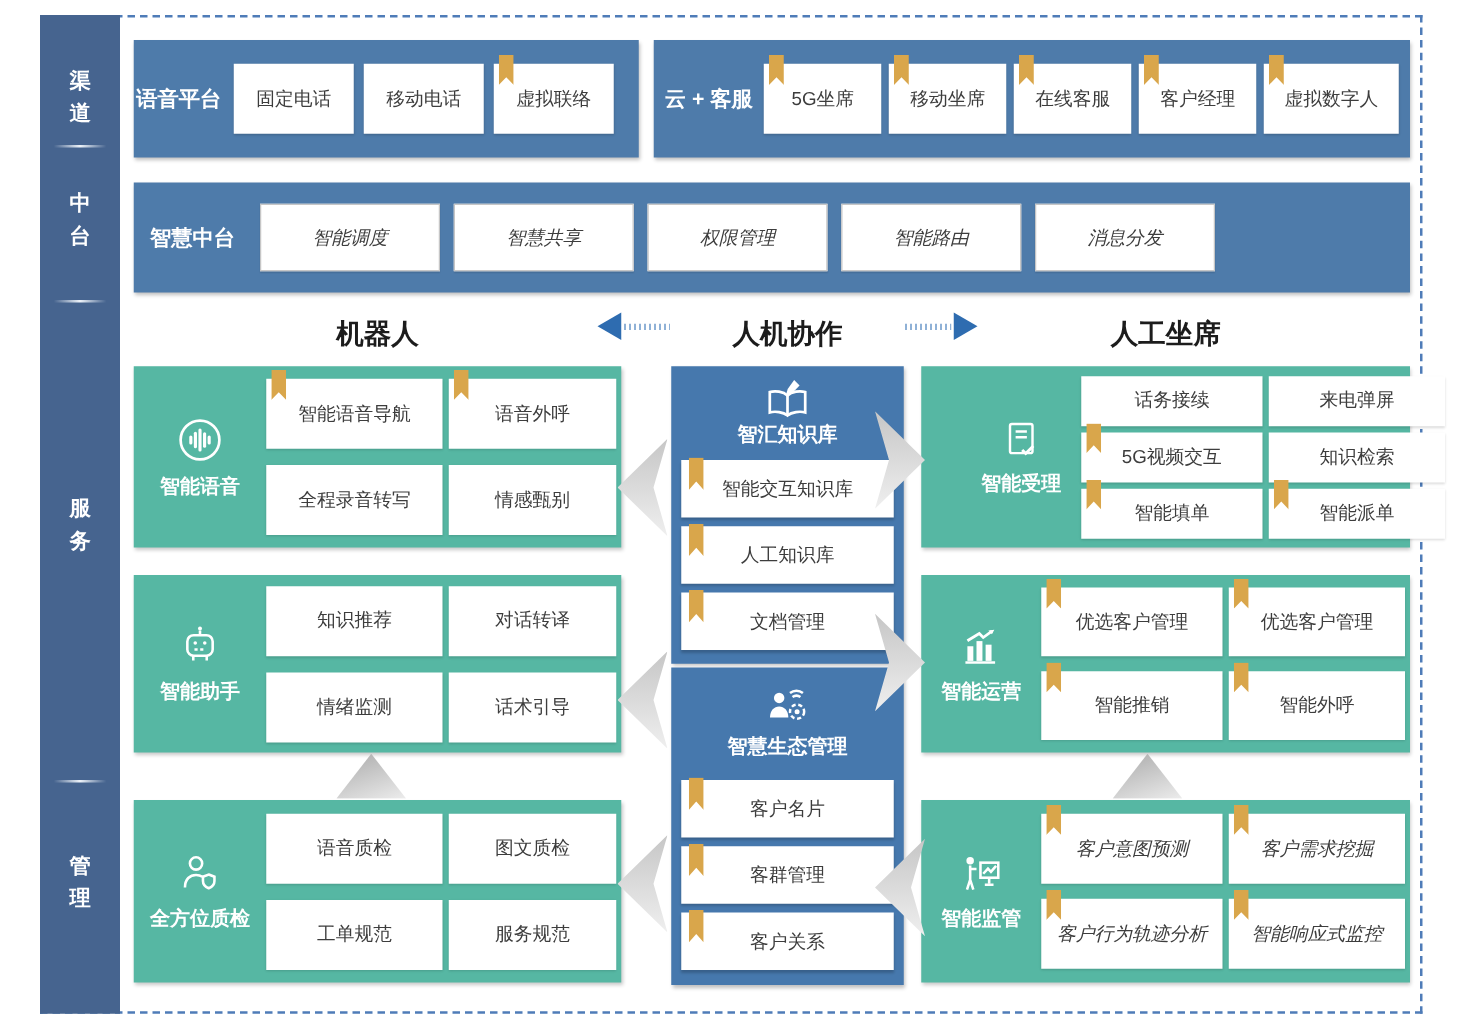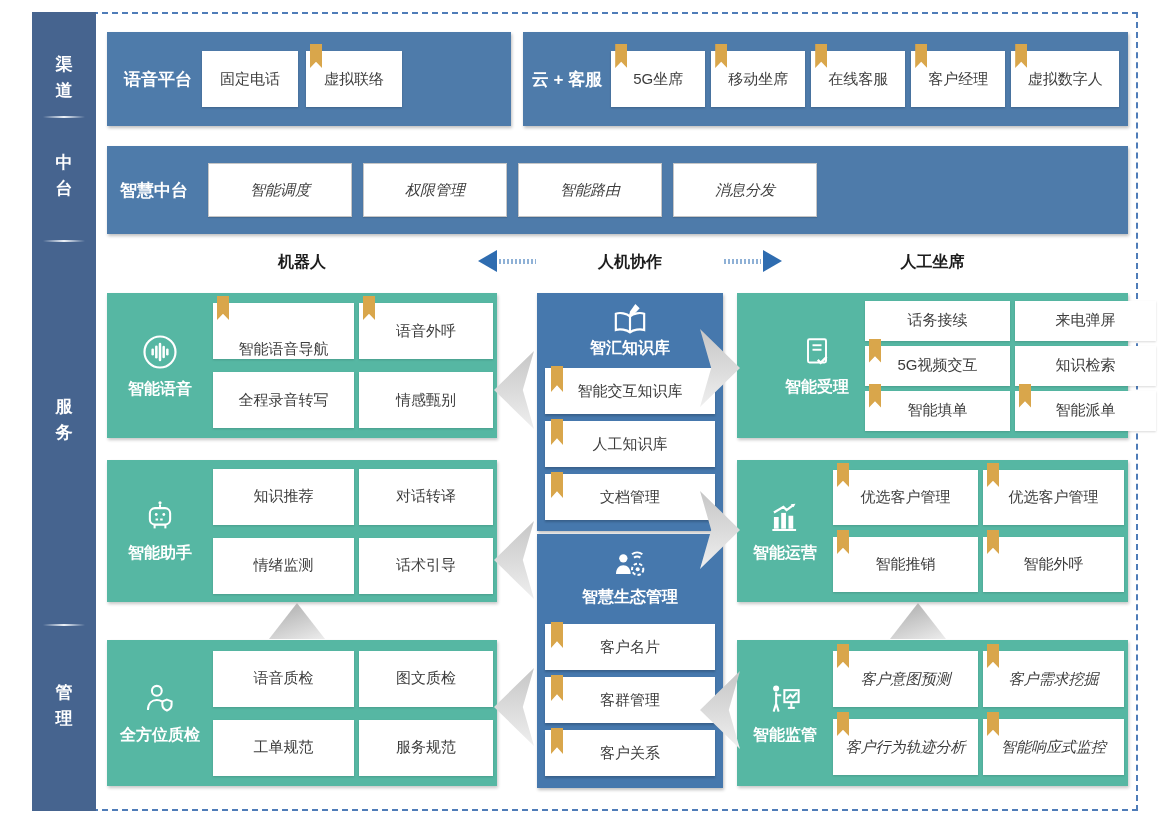--- a/index.html
+++ b/index.html
@@ -11,21 +11,21 @@
   .side-div{position:absolute;left:11px;width:42px;height:2px;background:linear-gradient(90deg,rgba(255,255,255,0),#eef3f9,rgba(255,255,255,0));}
   
   .panel{position:absolute;background:#4e7baa;display:flex;align-items:center;box-shadow:1px 2px 3px rgba(0,0,0,.25);box-sizing:border-box;}
   .panel-title{color:#fff;font-weight:700;font-size:17px;white-space:nowrap;}
   .pcell{position:relative;background:#fff;display:flex;align-items:center;justify-content:center;font-size:15px;color:#3d3d3d;box-shadow:0 1px 2px rgba(0,0,0,.2);}
   .bordered{border:1px solid #c6c6c6;box-shadow:0 1px 1px rgba(0,0,0,.12);font-style:italic;}
   
   .flag{position:absolute;width:12px;height:24px;background:#d9a64b;clip-path:polygon(0 0,100% 0,100% 100%,50% 74%,0 100%);top:-7px;left:4px;}
   .flag.inset{top:-2px;left:6px;height:26px;}
   
-  .hdr{position:absolute;text-align:center;font-weight:700;font-size:16px;color:#1c1c1c;}
+  .hdr{position:absolute;text-align:center;font-weight:700;font-size:22px;color:#1c1c1c;}
   .arrowgrp{position:absolute;display:flex;align-items:center;}
   .tri-l{width:0;height:0;border:11px solid transparent;border-left:0;border-right:19px solid #2e6cb0;}
   .tri-r{width:0;height:0;border:11px solid transparent;border-right:0;border-left:19px solid #2e6cb0;}
   .tail{width:37px;height:5px;background:repeating-linear-gradient(90deg,#8fb1d6 0 2px,#ffffff 2px 4px);margin:0 2px;}
   
   .gblock{position:absolute;background:#56b7a3;display:flex;box-shadow:1px 2px 3px rgba(0,0,0,.22);box-sizing:border-box;}
   .block-label{display:flex;flex-direction:column;align-items:center;justify-content:center;gap:7px;color:#fff;font-weight:700;font-size:16px;flex:0 0 auto;text-align:center;}
   .gcells{flex:1;display:grid;align-content:center;}
   .gcell{position:relative;background:#fff;display:flex;align-items:center;justify-content:center;font-size:15px;color:#3d3d3d;box-shadow:0 1px 2px rgba(0,0,0,.15);}
   
@@ -50,24 +50,27 @@
   <div class="sidebar">
     <div class="side-label" style="top:40px">渠道</div>
     <div class="side-div" style="top:104px"></div>
     <div class="side-label" style="top:138px">中台</div>
     <div class="side-div" style="top:228px"></div>
     <div class="side-label" style="top:382px">服务</div>
     <div class="side-div" style="top:612px"></div>
     <div class="side-label" style="top:668px">管理</div>
   </div>
 
-  <div class="panel" style="left:107px;top:32px;width:404px;height:94px;padding-left:17px;">
+  <div class="panel" style="left:107px;top:32px;width:404px;height:94px;padding-left:2px;">
     <div class="panel-title" style="margin-right:10px;">语音平台</div>
     <div class="pcell" style="width:96px;height:56px;margin-right:8px;">
         <span>固定电话</span>
+      </div>
+    <div class="pcell" style="width:96px;height:56px;margin-right:8px;">
+        <span>移动电话</span>
       </div>
     <div class="pcell" style="width:96px;height:56px;">
         <span class="flag"></span>
         <span>虚拟联络</span>
       </div>
   </div>
 
   <div class="panel" style="left:523px;top:32px;width:605px;height:94px;padding-left:0;justify-content:center;">
     <div class="panel-title" style="margin-right:9px;">云 + 客服</div>
     <div class="pcell" style="width:94px;height:56px;margin-right:6px;">
@@ -89,20 +92,23 @@
     <div class="pcell" style="width:108px;height:56px;">
         <span class="flag"></span>
         <span>虚拟数字人</span>
       </div>
   </div>
 
   <div class="panel" style="left:107px;top:146px;width:1021px;height:88px;padding-left:13px;">
     <div class="panel-title" style="margin-right:20px;">智慧中台</div>
     <div class="pcell bordered" style="width:142px;height:52px;margin-right:11px;">
         <span>智能调度</span>
+      </div>
+    <div class="pcell bordered" style="width:142px;height:52px;margin-right:11px;">
+        <span>智慧共享</span>
       </div>
     <div class="pcell bordered" style="width:142px;height:52px;margin-right:11px;">
         <span>权限管理</span>
       </div>
     <div class="pcell bordered" style="width:142px;height:52px;margin-right:11px;">
         <span>智能路由</span>
       </div>
     <div class="pcell bordered" style="width:142px;height:52px;margin-right:11px;">
         <span>消息分发</span>
       </div>
@@ -130,21 +136,21 @@
               <line x1="9.8" y1="8.8" x2="9.8" y2="15.2"></line>
               <line x1="12" y1="7.2" x2="12" y2="16.8"></line>
               <line x1="14.2" y1="9" x2="14.2" y2="15"></line>
               <line x1="16.4" y1="10.6" x2="16.4" y2="13.4"></line>
             </g>
           </svg>
       </span>
       <span>智能语音</span>
     </div>
     <div class="gcells" style="grid-template-columns:141px 134px;gap:13px 5px;padding-right:4px;">
-      <div class="gcell" style="height:56px;align-items:flex-end;">
+      <div class="gcell" style="height:56px;">
           <span class="flag"></span>
           <span>智能语音导航</span>
         </div>
       <div class="gcell" style="height:56px;">
           <span class="flag"></span>
           <span>语音外呼</span>
         </div>
       <div class="gcell" style="height:56px;">
           <span>全程录音转写</span>
         </div>

